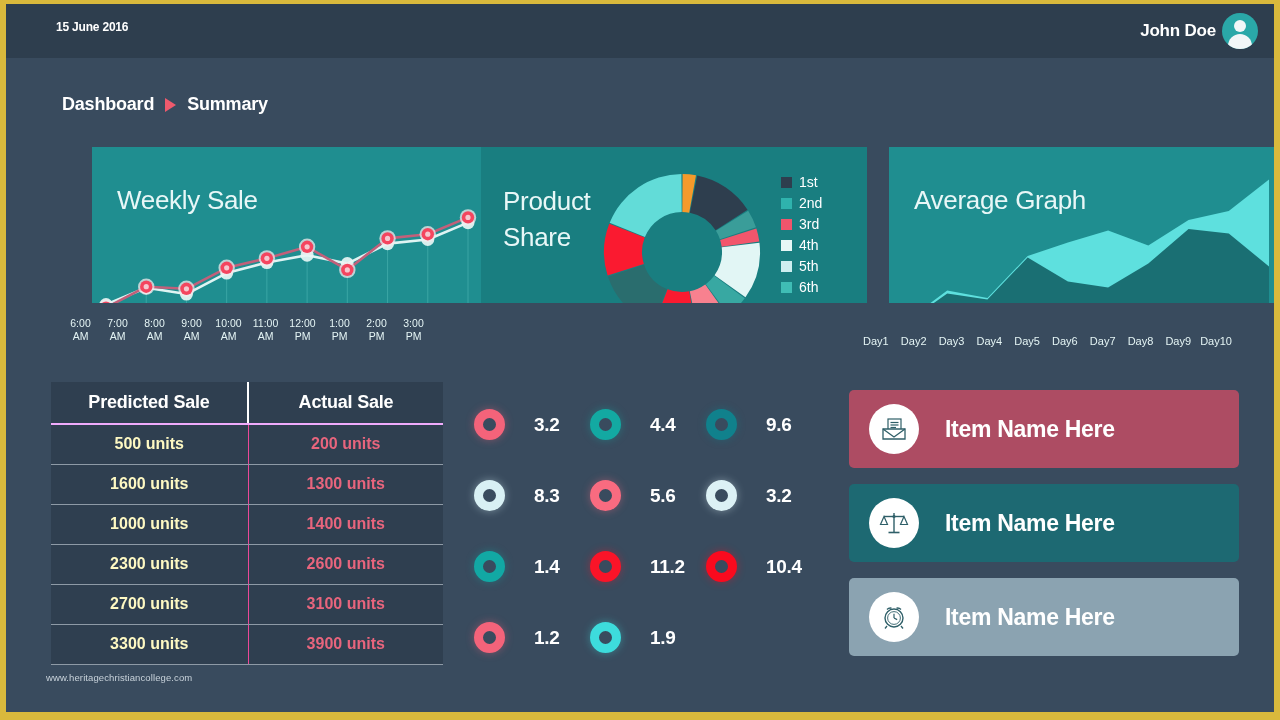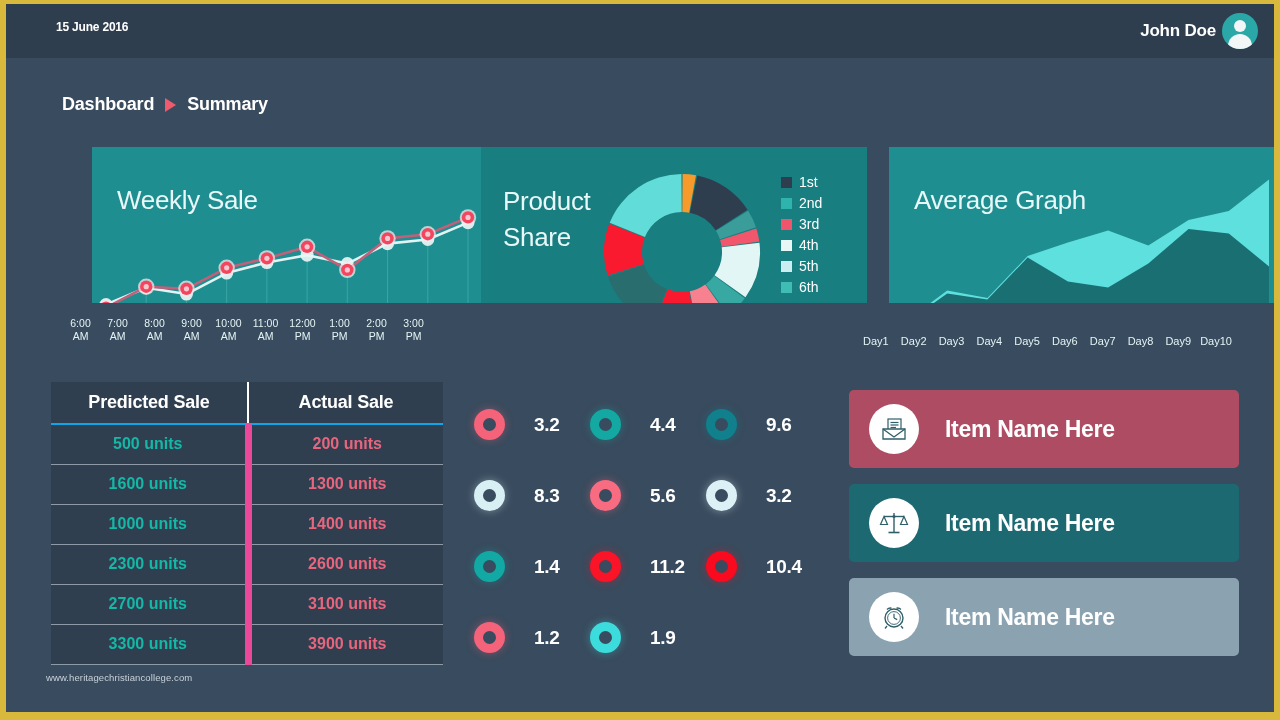--- a/index.html
+++ b/index.html
@@ -117,32 +117,32 @@
   
   .sales-table {
     position: absolute; left: 45px; top: 378px;
     width: 392px;
     border-collapse: collapse;
   }
   .sales-table th {
     height: 42px;
     font-size: 18px; font-weight: bold; color: #ffffff;
     background: #2f3f50;
-    border-bottom: 2px solid #0ea5e9;
+    border-bottom: 2px solid #f0abfc;
     letter-spacing: -0.2px;
   }
   .sales-table th:first-child { border-right: 2px solid #ffffff; }
   .sales-table td {
     height: 40px; text-align: center;
     font-size: 16px; font-weight: bold;
     background: #2f3f50;
     border-bottom: 1px solid #8e9aa6;
   }
   .sales-table td:first-child {
-    color: #14b8a6; border-right: 7px solid #ec4899; width: 197px;
+    color: #fef9c3; border-right: 1px solid #ec4899; width: 197px;
   }
   .sales-table td.actual { color: #e8657d; }
 
   .footer-url {
     position: absolute; left: 40px; top: 668px;
     font-size: 9.5px; color: #c8d2da;
     letter-spacing: 0.1px;
   }
 
   

